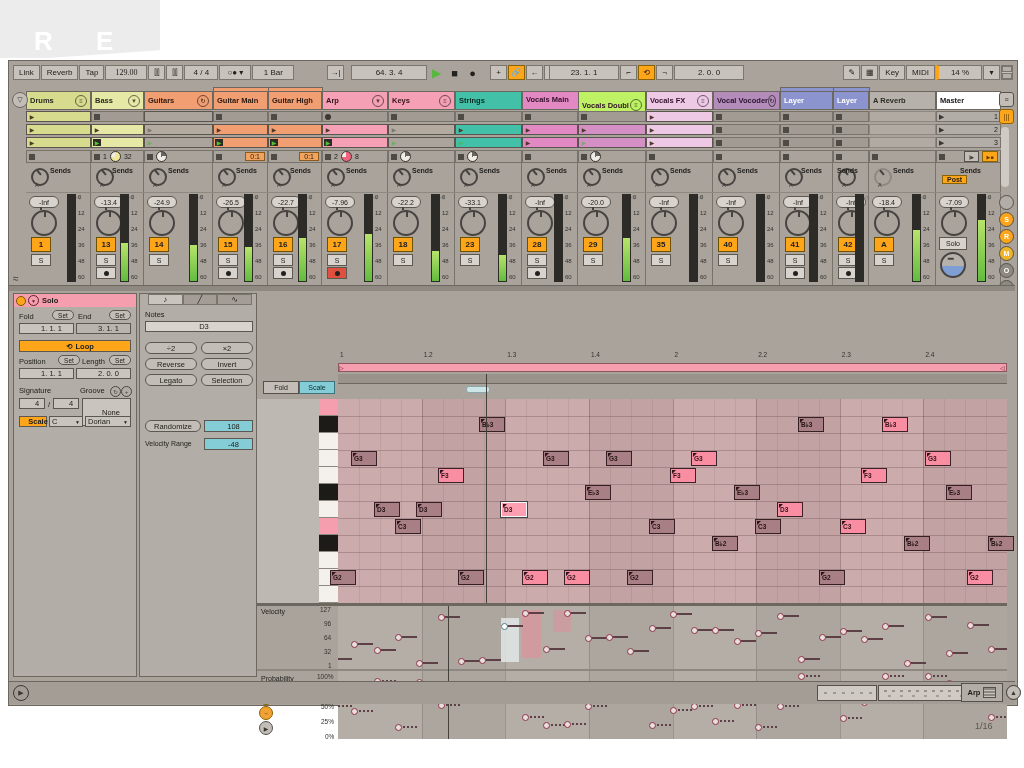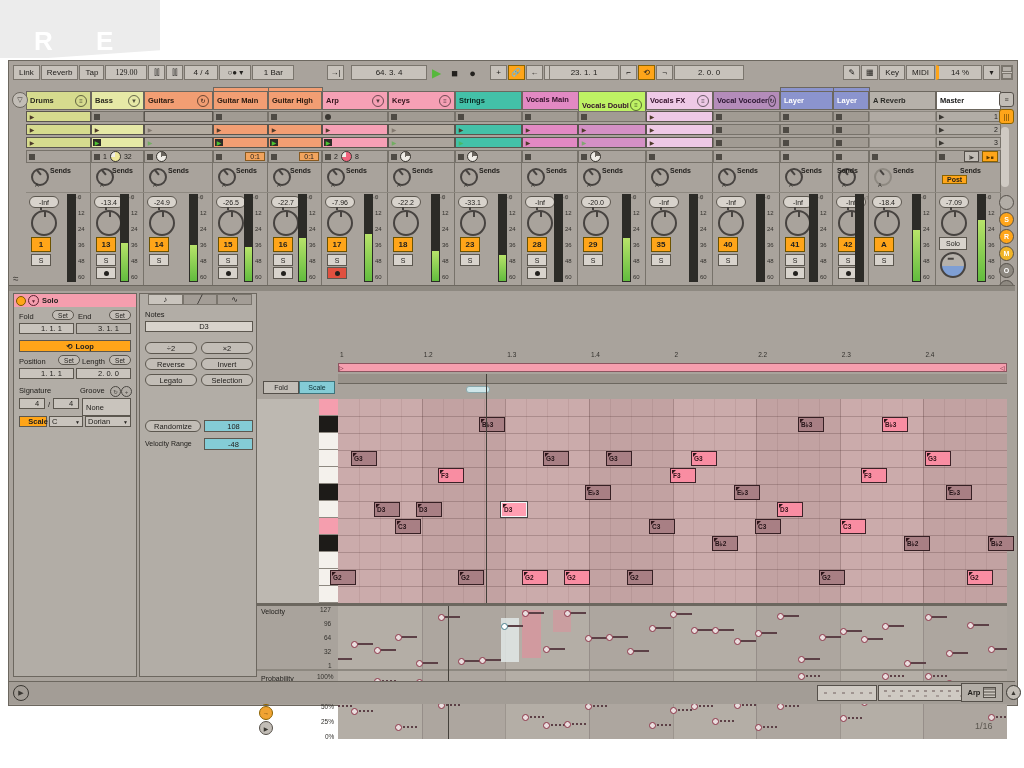--- a/index.html
+++ b/index.html
@@ -838,21 +838,21 @@
       <span class="rbtn abs" style="left:95px;top:61px;width:22px;height:10px;font-size:6.5px;">Set</span>
       <span class="field abs" style="left:5px;top:74px;width:55px;height:11px;">1. 1. 1</span>
       <span class="field abs" style="left:62px;top:74px;width:55px;height:11px;">2. 0. 0</span>
       <span class="lab abs" style="left:5px;top:92px;">Signature</span>
       <span class="lab abs" style="left:66px;top:92px;">Groove</span>
       <span class="circ" style="left:96px;top:92px;width:9px;height:9px;border:1px solid #4a4742;font-size:5.5px;color:#4a4742;">↻</span>
       <span class="circ" style="left:107px;top:92px;width:9px;height:9px;border:1px solid #4a4742;font-size:6px;color:#4a4742;">+</span>
       <span class="field abs" style="left:5px;top:104px;width:26px;height:11px;">4</span>
       <span class="lab abs" style="left:34px;top:106px;">/</span>
       <span class="field abs" style="left:39px;top:104px;width:26px;height:11px;">4</span>
-      <span class="field abs" style="left:68px;top:104px;width:49px;height:18px;justify-content:flex-start;padding-left:3px;">None</span>
+      <span class="field abs" style="left:68px;top:104px;width:49px;height:28px;justify-content:flex-start;padding-left:19px;">None</span>
       <span class="field abs" style="left:5px;top:122px;width:28px;height:11px;background:#ffa519;font-weight:bold;">Scale</span>
       <span class="field abs" style="left:35px;top:122px;width:34px;height:11px;justify-content:space-between;padding:0 2px;">
             <i style="font-style:normal;">C</i>
             <i style="font-style:normal;font-size:5px;">▼</i>
           </span>
       <span class="field abs" style="left:71px;top:122px;width:46px;height:11px;justify-content:space-between;padding:0 2px;">
             <i style="font-style:normal;">Dorian</i>
             <i style="font-style:normal;font-size:5px;">▼</i>
           </span>
     </div>

